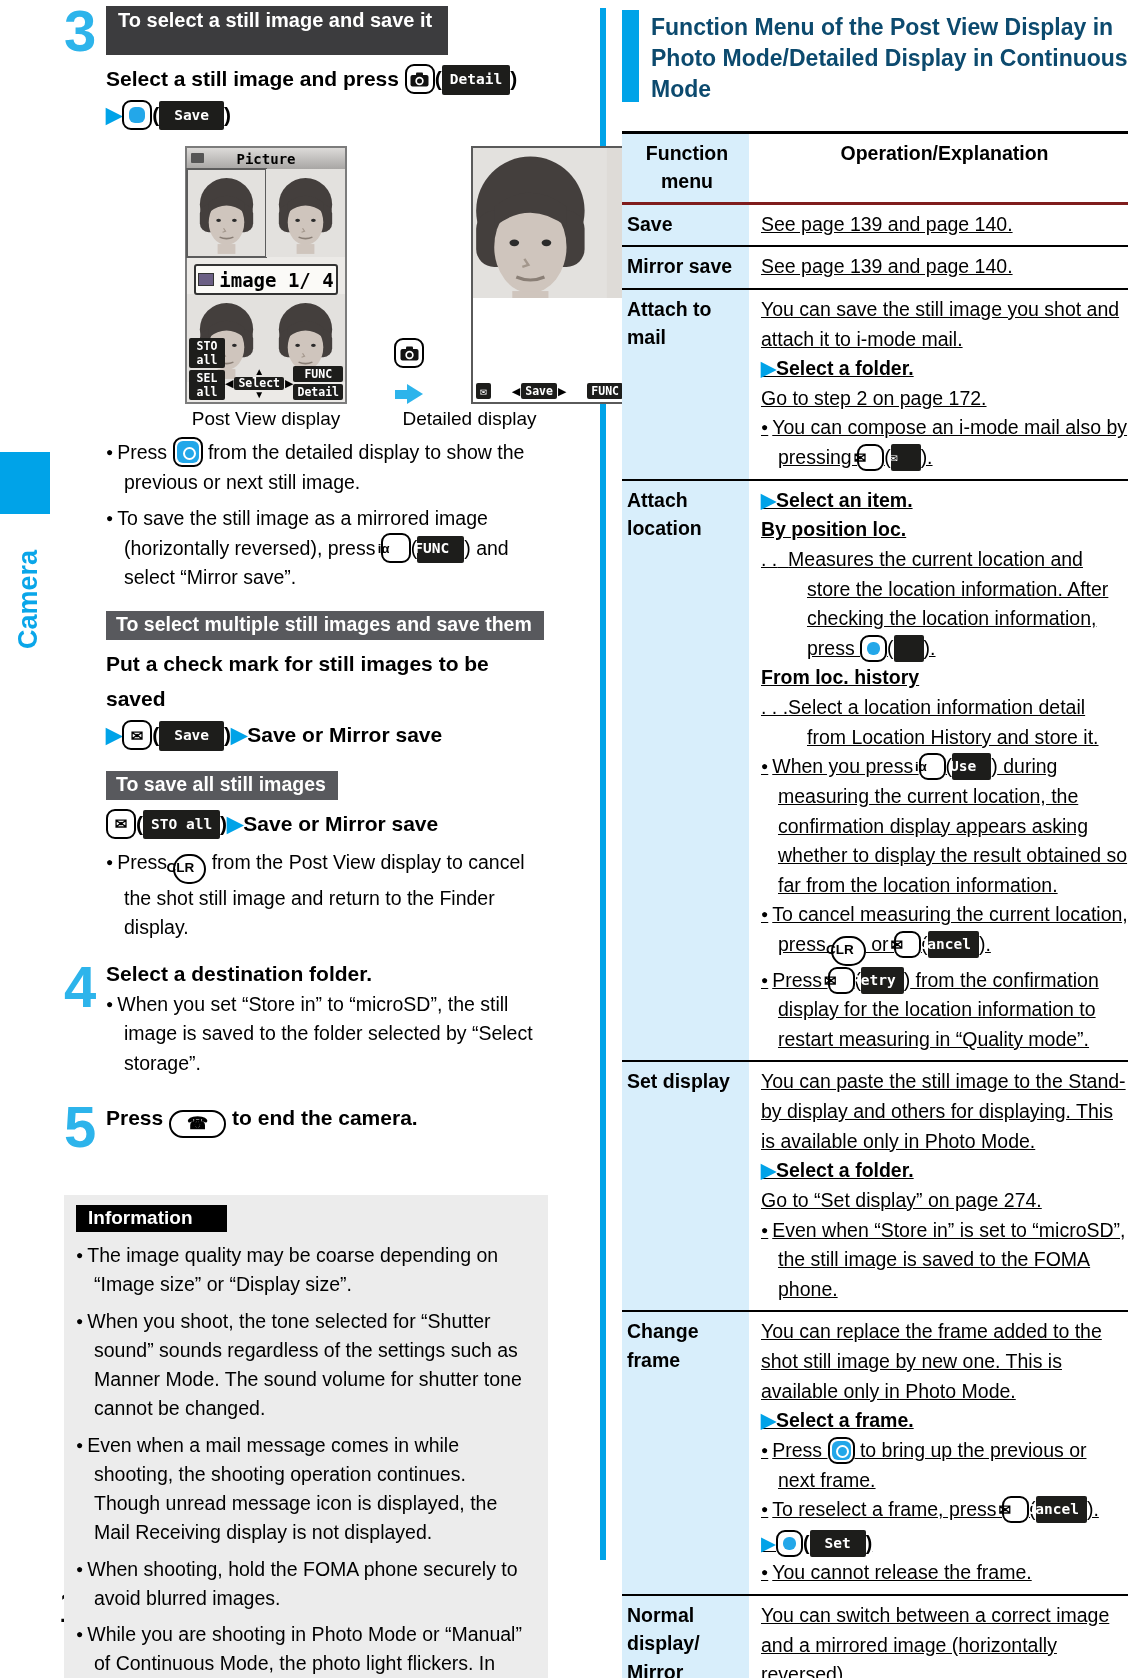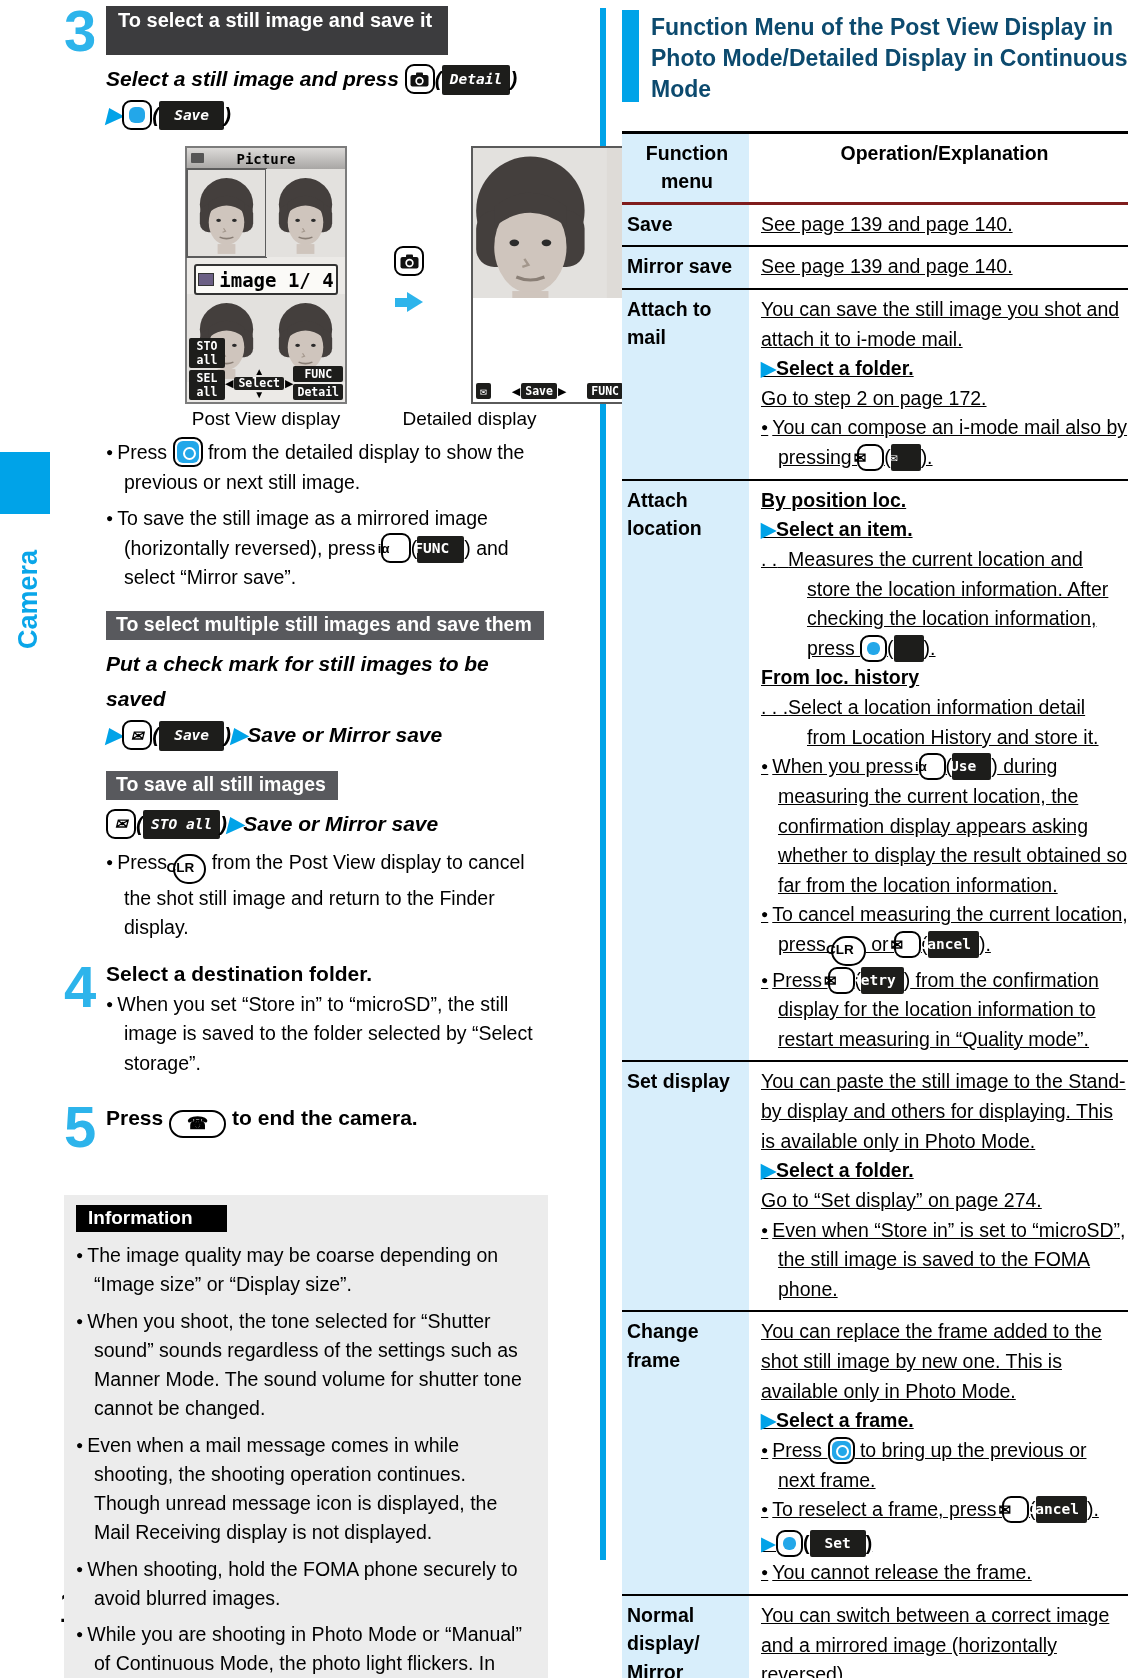--- a/index.html
+++ b/index.html
@@ -15,21 +15,21 @@
 
   .left-col{position:absolute;left:64px;top:6px;width:484px;}
   .right-col{position:absolute;left:622px;top:10px;width:506px;}
 
   
   .step{display:flex;}
   .stepnum{flex:none;width:42px;font-size:58px;line-height:.85;font-weight:bold;color:#2db4eb;}
   .stepbody{flex:1;min-width:0;}
   .hdr-dark{display:inline-block;background:#3c3c3e;color:#fff;font-weight:bold;font-size:20px;
             padding:3px 16px 23px 12px;}
-  .cmd{font-size:21px;font-weight:bold;line-height:1.7;margin:6px 0 0;font-style:italic;}
+  .cmd{font-size:21px;font-weight:bold;line-height:1.7;margin:6px 0 0;}
   .subhdr{display:inline-block;background:#58595d;color:#fff;font-weight:bold;font-size:19.5px;
           padding:2px 12px 4px 10px;margin-top:18px;}
   .bullet{font-size:19.5px;line-height:1.5;margin:7px 0 0;padding-left:18px;text-indent:-18px;}
   .bdot{font-size:12px;vertical-align:3px;padding-right:4px;}
   .cyar{color:#00a3e8;}
   .steptitle{font-size:21px;font-weight:bold;margin:0 0 4px;}
 
   
   .tbadge{display:inline-block;background:#1d1d1b;color:#fff;font-family:"DejaVu Sans Mono",monospace;
           font-size:14.5px;font-weight:bold;padding:2px 8px 3px;border-radius:2px;vertical-align:2px;}
@@ -43,21 +43,21 @@
   .key-nav::before{content:"";position:absolute;left:2px;top:2px;right:2px;bottom:2px;
                    background:#23a7e9;border-radius:6px;}
   .key-nav::after{content:"";position:absolute;left:8px;top:8px;width:9px;height:9px;
                   border:2.5px solid #fff;border-radius:50%;background:transparent;}
   .key-im .key-glyph{font-size:13px;letter-spacing:0;}
   .key-pill{display:inline-block;border:2.2px solid #000;border-radius:15px;background:#fff;
             font-size:13.5px;font-weight:bold;padding:2px 10px 3px;vertical-align:-3px;}
   .key-end{padding:1px 16px 2px;font-size:17px;vertical-align:-4px;}
 
   
-  .screens{display:flex;margin:14px 0 0 79px;align-items:flex-start;gap:40px;}
+  .screens{display:flex;margin:14px 0 0 79px;align-items:flex-end;gap:40px;}
   .scr-pv{flex:none;width:162px;height:258px;position:relative;background:#eceae7;
           border:2px solid #7c7c7c;box-sizing:border-box;}
   .pv-title{height:21px;background:linear-gradient(#dddbd9,#a8a6a4);display:flex;align-items:center;
             justify-content:center;font-family:"DejaVu Sans Mono",monospace;font-weight:bold;
             font-size:14px;position:relative;}
   .fold{position:absolute;left:4px;top:5px;width:13px;height:10px;background:#555;border-radius:1px;}
   .trow{position:absolute;left:0;right:0;display:grid;grid-template-columns:1fr 1fr;}
   .trow1{top:21px;} .trow2{top:146px;}
   .thumb{height:88px;background:#e6e3df;}
   .thumb svg{width:100%;height:100%;display:block;}
@@ -329,22 +329,22 @@
         <p>You can save the still image you shot and attach it to i-mode mail.</p>
         <p class="act"><span class="cyar">▶</span><span>Select a folder.</span></p>
         <p>Go to step 2 on page 172.</p>
         <p class="b"><span class="bdot">●</span><span>You can compose an i-mode mail also by pressing </span><span class="key"><span class="key-glyph">✉</span></span><span>(</span><span class="tbadge pad">✉</span><span>).</span></p>
       </div>
     </div>
 
     <div class="row">
       <div class="c1"><span>Attach</span><br><span>location</span></div>
       <div class="c2">
+        <p class="act"><span class="cyar">▶</span><span>Select an item.</span></p>
         <p class="act">By position loc.</p>
-        <p class="act"><span class="cyar">▶</span><span>Select an item.</span></p>
         <p class="hang"><span>. .</span>&nbsp;&nbsp;<span>Measures the current location and store the location information. After checking the location information, press </span><span class="key key-ok"></span><span>(</span><span class="tbadge pad">Set</span><span>).</span></p>
         <p class="act">From loc. history</p>
         <p class="hang"><span>. . .</span><span>Select a location information detail from Location History and store it.</span></p>
         <p class="b"><span class="bdot">●</span><span>When you press </span><span class="key key-im"><span class="key-glyph">iα</span></span><span>(</span><span class="tbadge pad">Use</span><span>)</span><span> during measuring the current location, the confirmation display appears asking whether to display the result obtained so far from the location information.</span></p>
         <p class="b"><span class="bdot">●</span><span>To cancel measuring the current location, press </span><span class="key-pill">CLR</span><span> or </span><span class="key"><span class="key-glyph">✉</span></span><span>(</span><span class="tbadge">Cancel</span><span>).</span></p>
         <p class="b"><span class="bdot">●</span><span>Press </span><span class="key"><span class="key-glyph">✉</span></span><span>(</span><span class="tbadge">Retry</span><span>)</span><span> from the confirmation display for the location information to restart measuring in “Quality mode”.</span></p>
       </div>
     </div>
 
     <div class="row">

